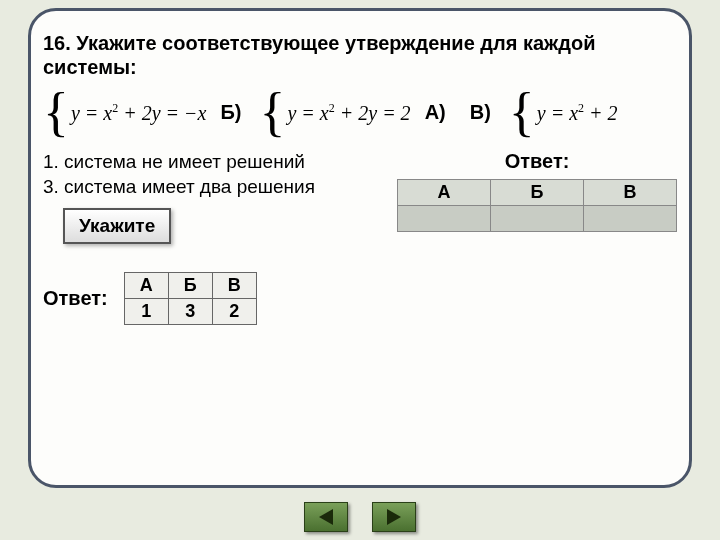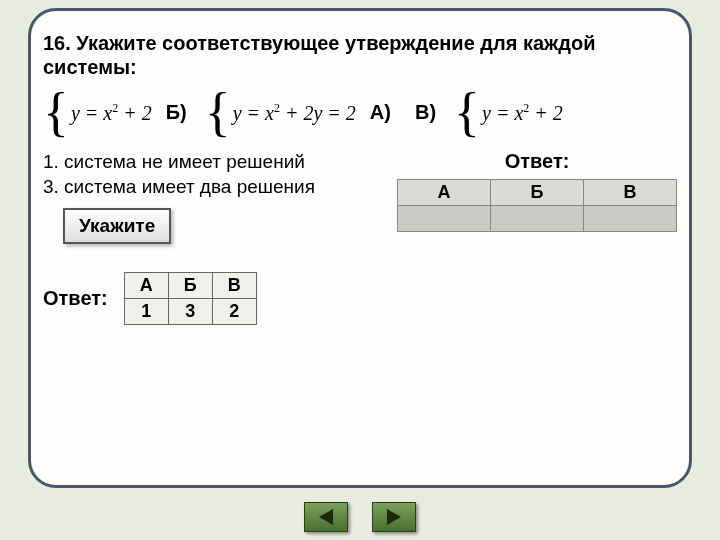--- a/index.html
+++ b/index.html
@@ -162,20 +162,21 @@
 <body>
 
 <div class="frame">
   <div class="question">16. Укажите соответствующее утверждение для каждой системы:</div>
 
   <div class="systems-row">
     <div class="system">
       <span class="brace">{</span>
       <div class="eqs">
         <span><i>y</i> = <i>x</i><sup>2</sup> + 2</span>
+        <span><i>y</i> = −<i>x</i></span>
       </div>
     </div>
     <span class="label">Б)</span>
 
     <div class="system">
       <span class="brace">{</span>
       <div class="eqs">
         <span><i>y</i> = <i>x</i><sup>2</sup> + 2</span>
         <span><i>y</i> = 2</span>
       </div>

